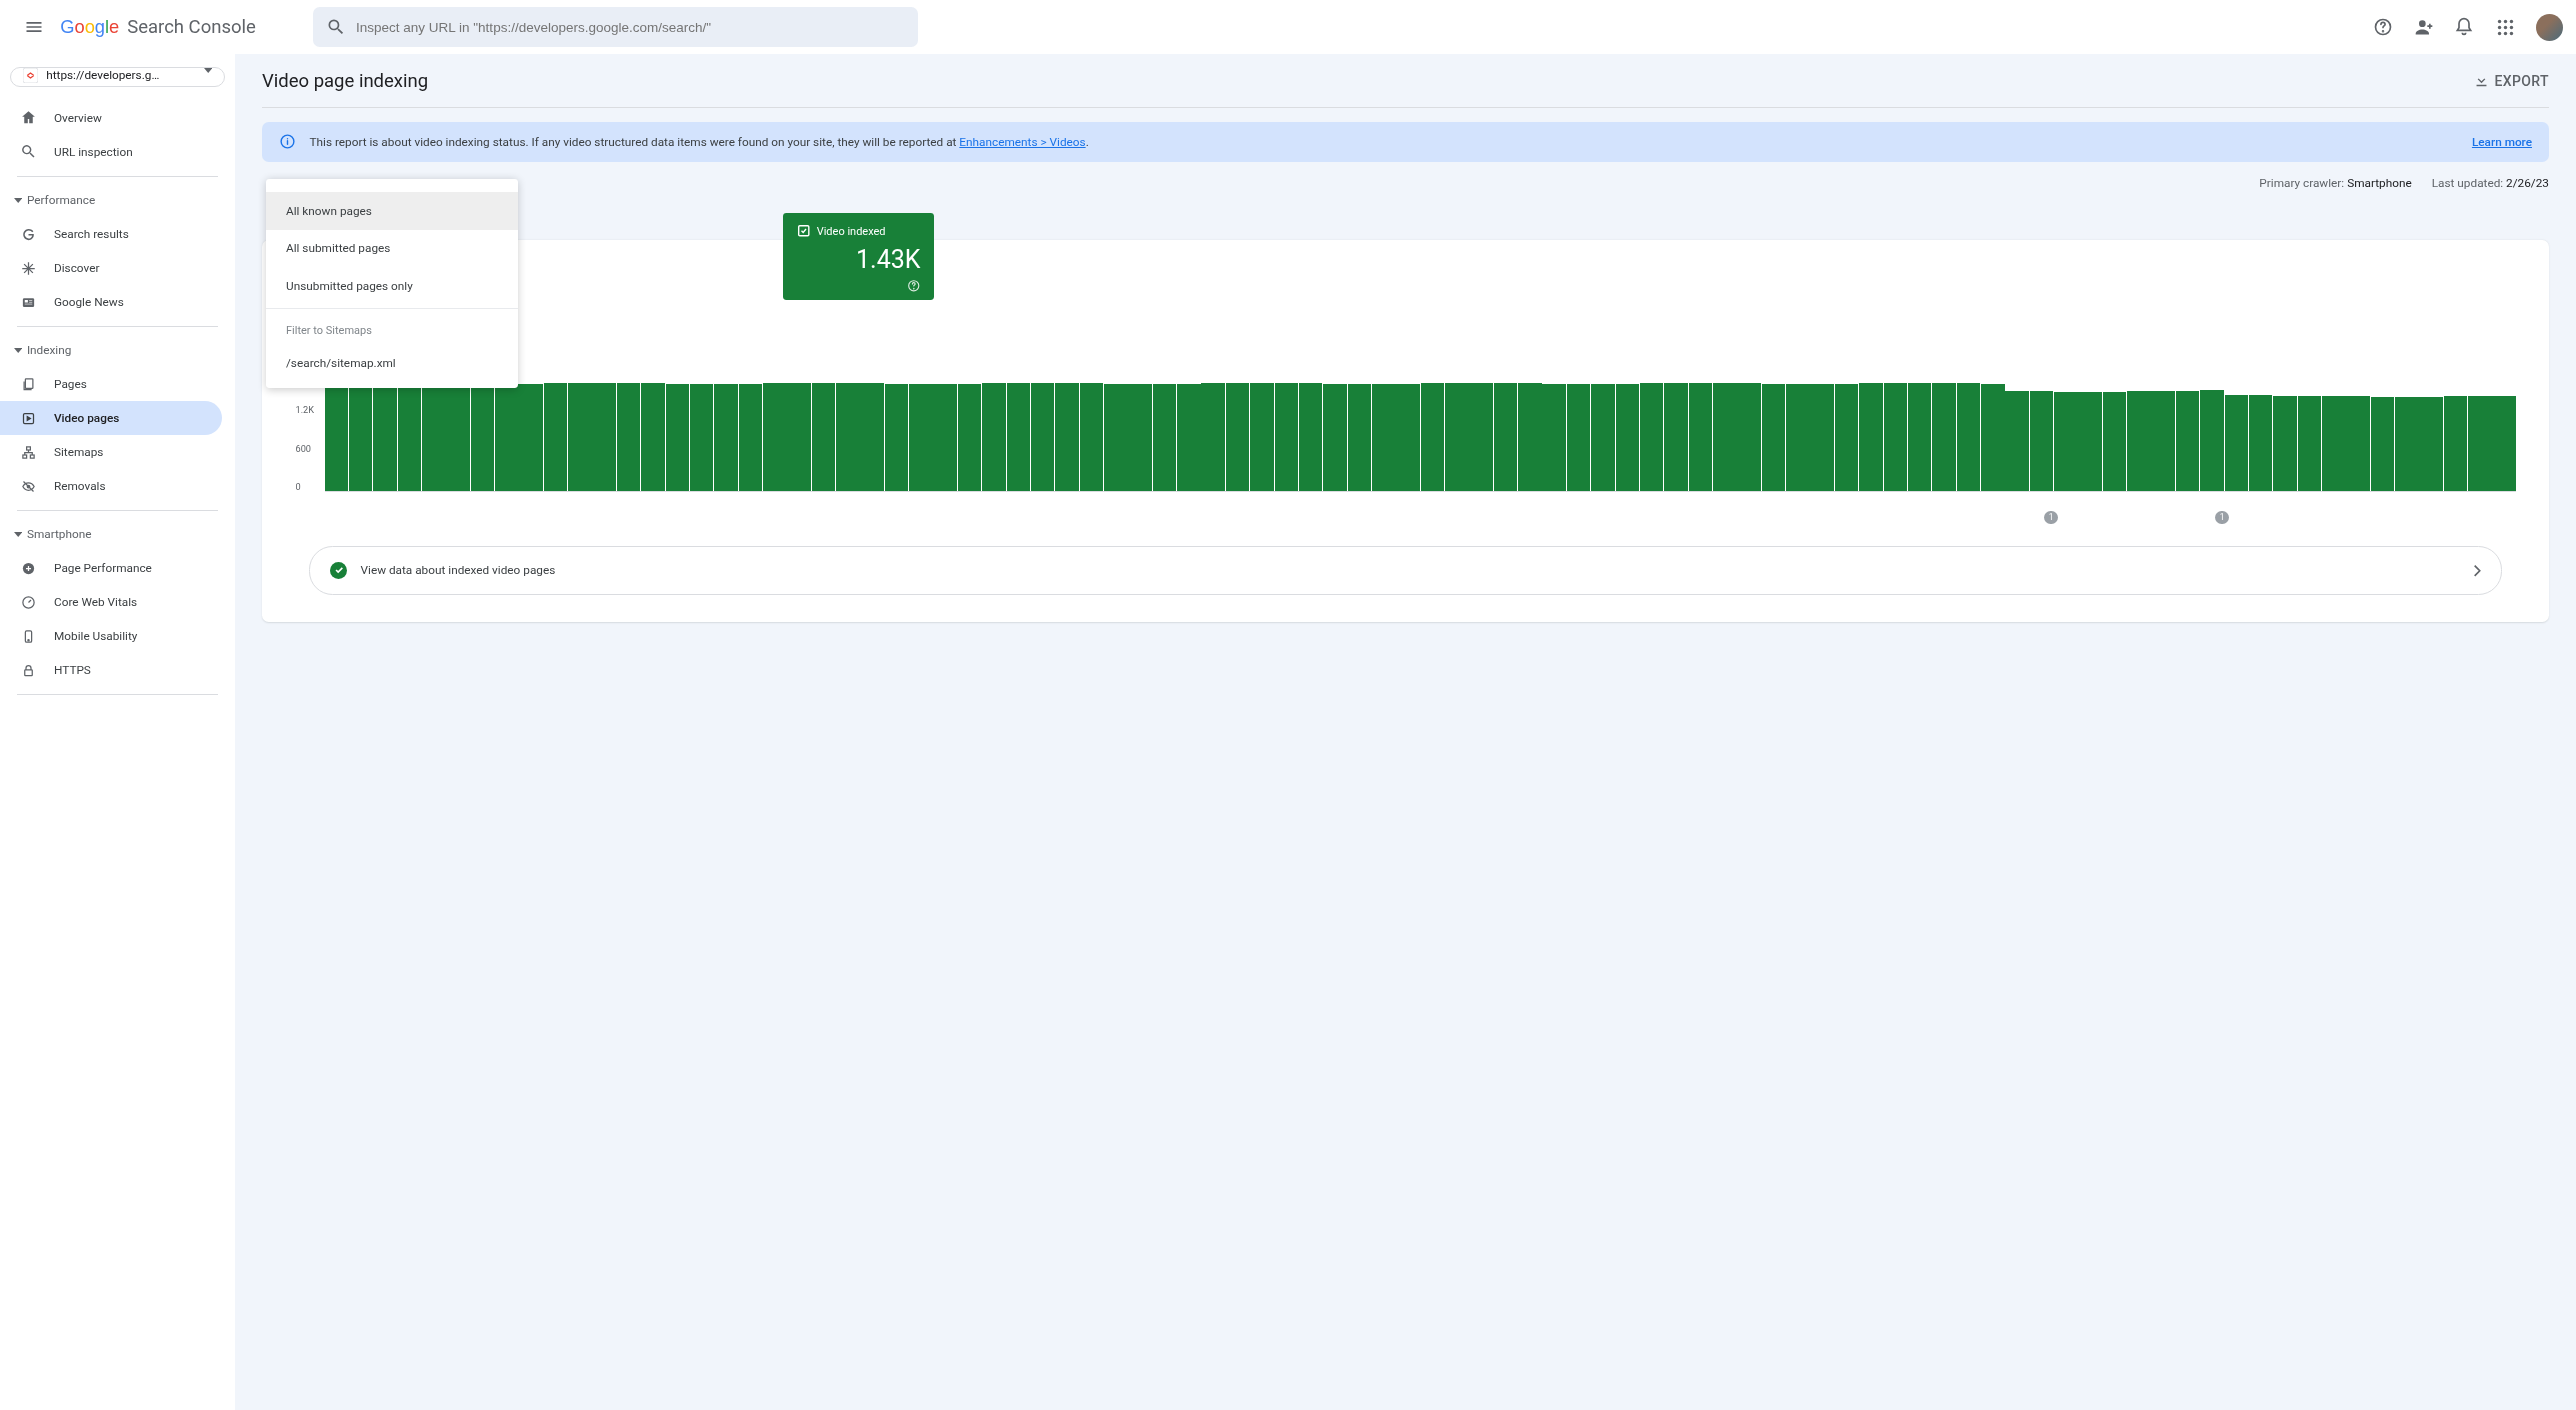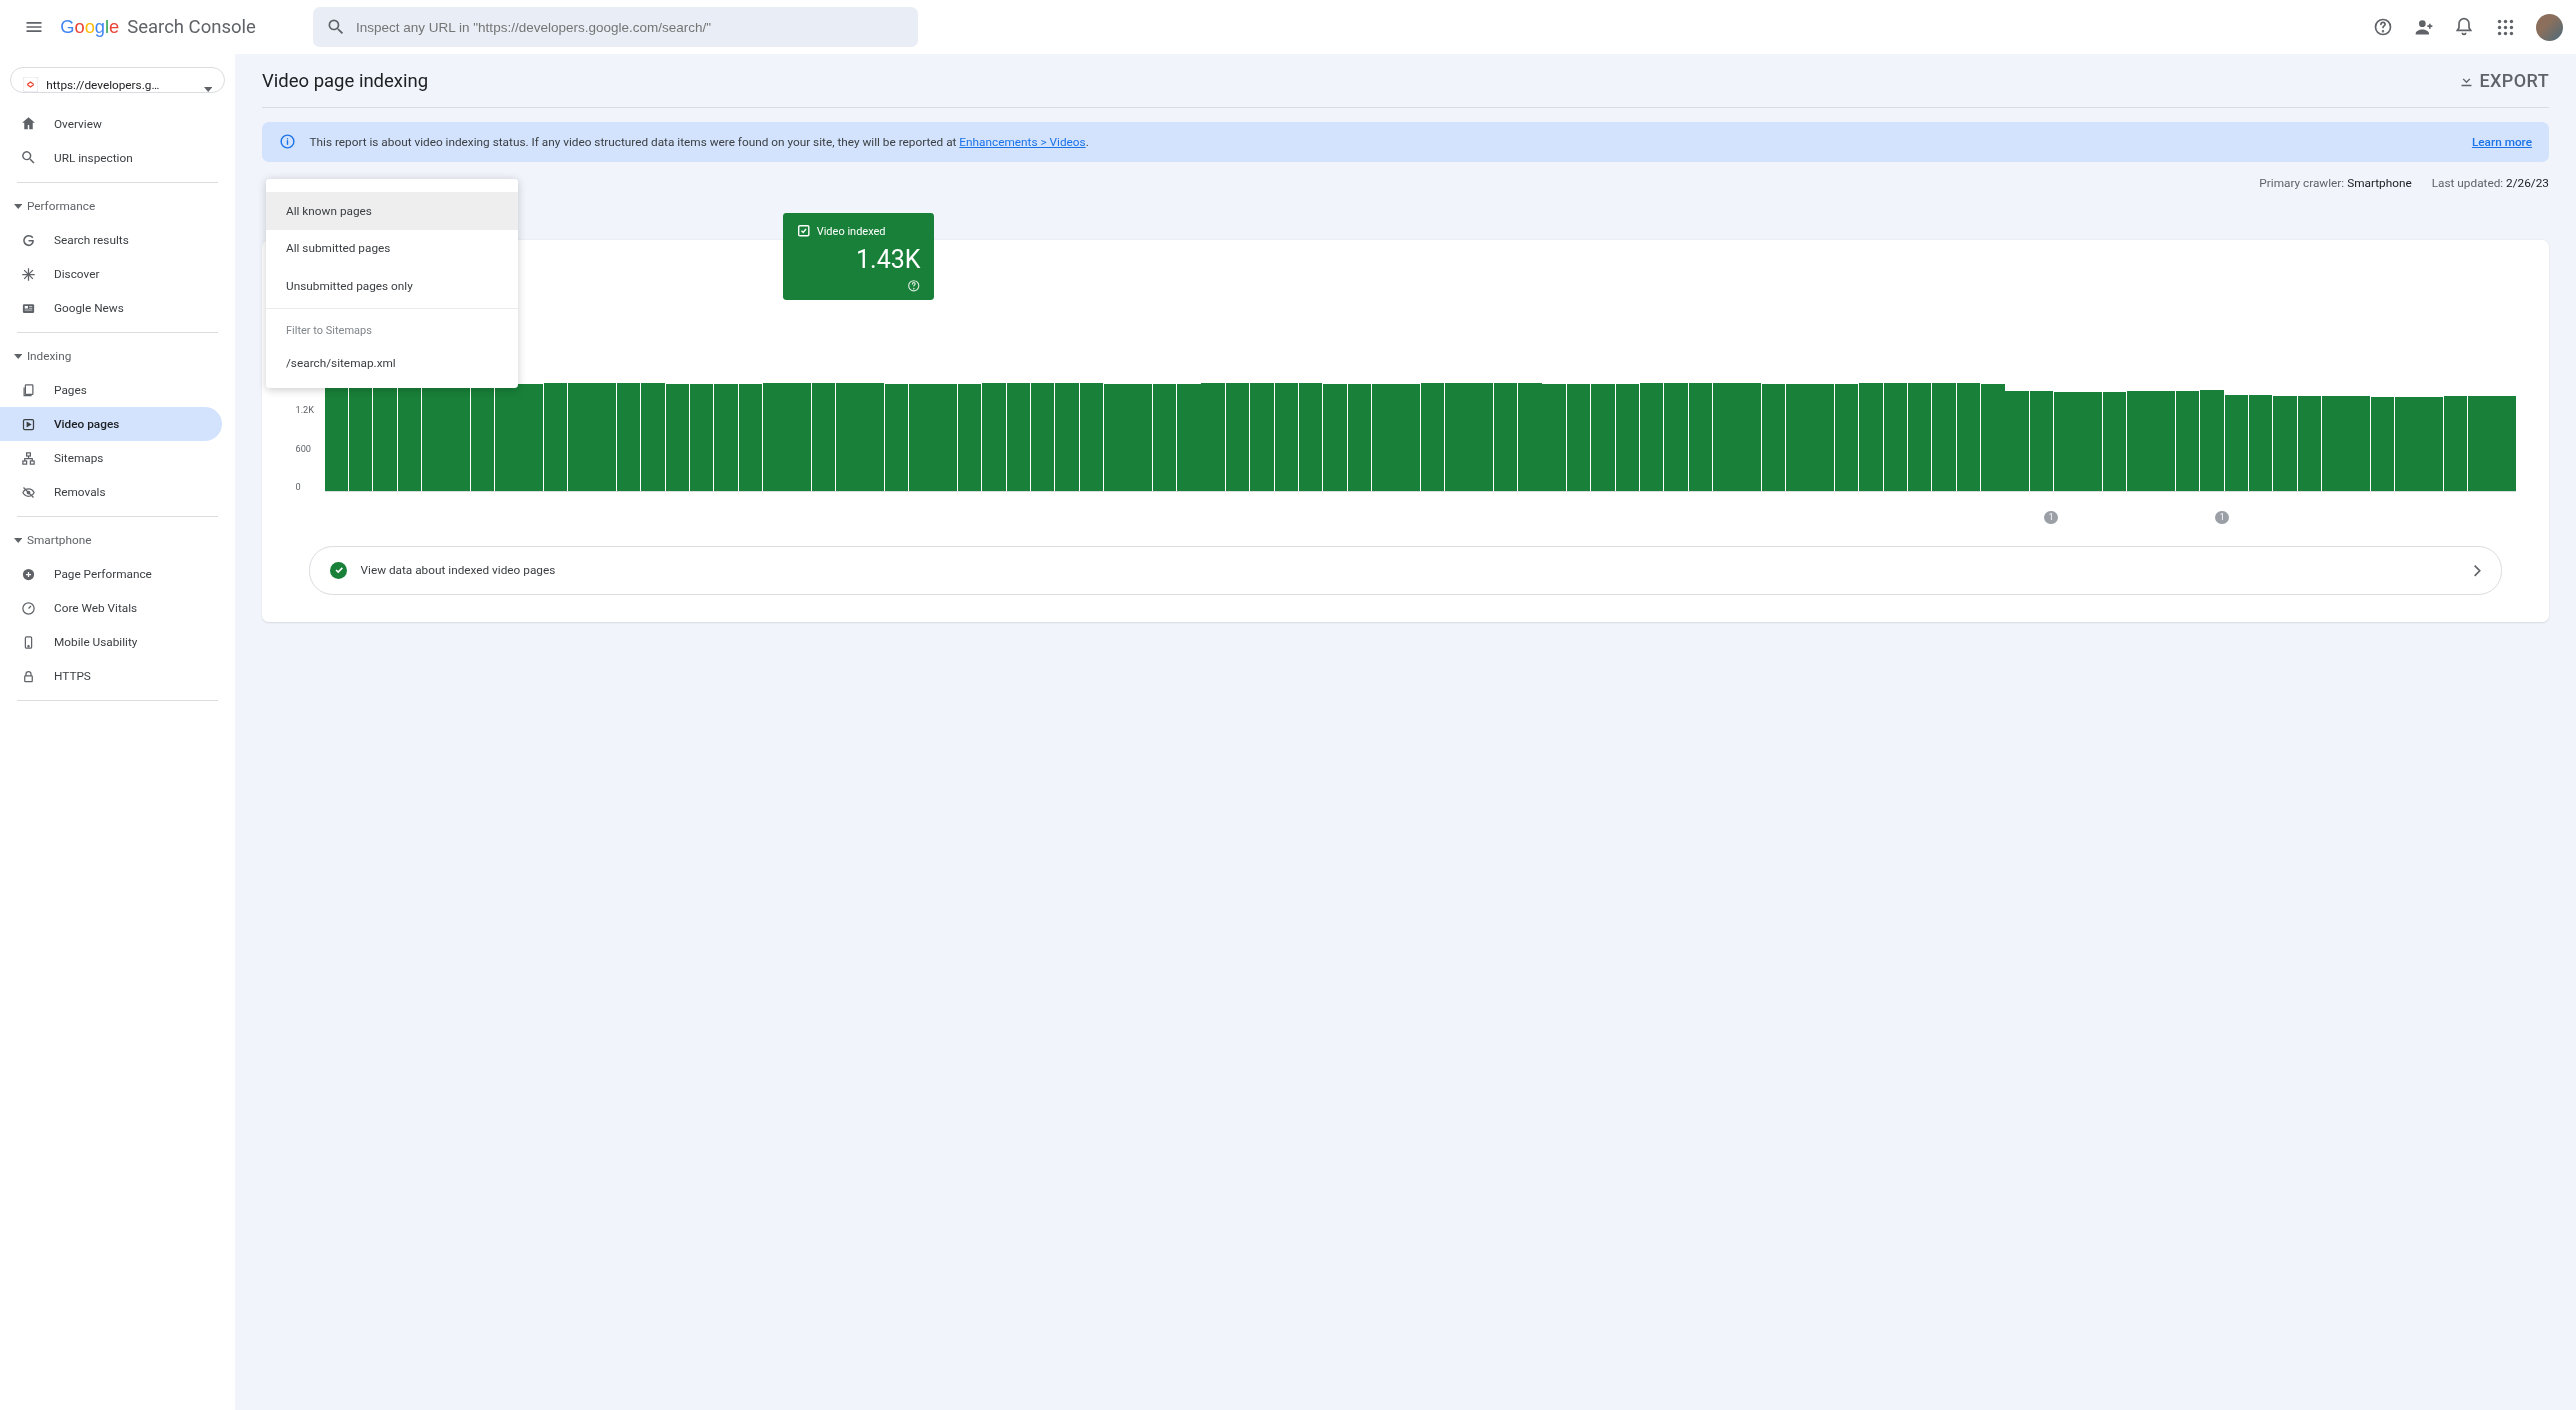--- a/index.html
+++ b/index.html
@@ -16,38 +16,38 @@
 .header-right { display: flex; align-items: center; gap: 6.7px; margin-left: auto; }
 .icon-btn { width: 34px; height: 34px; display: flex; align-items: center; justify-content: center; border-radius: 50%; cursor: pointer; color: #5f6368; }
 .avatar { width: 27px; height: 27px; border-radius: 50%; background: linear-gradient(135deg, #8b6f5c 40%, #4a6b7c 100%); margin-left: 6.7px; }
 
 
 .body-wrap { display: flex; height: calc(100vh - 54px); }
 .sidebar { width: 235px; padding: 6.7px 0; overflow-y: auto; flex-shrink: 0; }
 .main { flex: 1; background: #f1f5fb; padding: 0 27px 27px 27px; overflow-y: auto; position: relative; }
 
 
-.property-selector { margin: 6.7px 10px 13.5px 10px; border: 0.8px solid #dadce0; border-radius: 20px; height: 26px; display: flex; align-items: flex-end; padding: 0 11.8px; gap: 8.4px; cursor: pointer; }
+.property-selector { margin: 6.7px 10px 13.5px 10px; border: 0.8px solid #dadce0; border-radius: 20px; height: 20px; display: flex; align-items: flex-start; padding: 0 11.8px; gap: 8.4px; cursor: pointer; }
 .property-icon { width: 15px; height: 15px; flex-shrink: 0; }
 .property-text { flex: 1; font-size: 11.8px; color: #202124; overflow: hidden; text-overflow: ellipsis; white-space: nowrap; }
 .chevron { color: #5f6368; }
 
 
 .nav-item { display: flex; align-items: center; height: 34px; padding: 0 20px; gap: 17px; cursor: pointer; border-radius: 0 17px 17px 0; margin-right: 13.5px; color: #5f6368; font-size: 11.8px; }
 .nav-item.active { background: #d3e3fd; color: #202124; }
 .nav-item .nav-label { color: #3c4043; }
 .nav-item.active .nav-label { color: #202124; font-weight: 500; }
 .nav-icon { width: 17px; display: flex; justify-content: center; }
 .nav-section { display: flex; align-items: center; padding: 0 13.5px; height: 34px; gap: 5px; color: #5f6368; font-size: 11.8px; cursor: pointer; }
 .nav-divider { height: 0.8px; background: #dadce0; margin: 6.7px 17px; }
 
 
 .page-header { display: flex; align-items: center; justify-content: space-between; height: 54px; border-bottom: 0.8px solid #dadce0; background: #f1f5fb; }
 .page-title { font-size: 18.5px; color: #202124; font-weight: 400; }
-.export-btn { display: flex; align-items: center; gap: 4px; color: #5f6368; font-size: 18px; font-weight: 500; letter-spacing: 0.4px; cursor: pointer; }
+.export-btn { display: flex; align-items: center; gap: 4px; color: #5f6368; font-size: 14px; font-weight: 500; letter-spacing: 0.4px; cursor: pointer; }
 
 
 .info-bar { background: #d3e3fd; border-radius: 6.7px; padding: 11.8px 17px; margin: 13.5px 0; display: flex; align-items: center; gap: 13.5px; font-size: 11.8px; color: #3c4043; }
 .info-bar a { color: #1a73e8; text-decoration: underline; }
 .learn-more { margin-left: auto; color: #1a73e8; font-weight: 500; text-decoration: none; }
 
 
 .meta-row { display: flex; justify-content: flex-end; gap: 20px; font-size: 11.8px; color: #5f6368; margin-bottom: 17px; }
 .meta-row b { color: #202124; font-weight: 400; }
 

